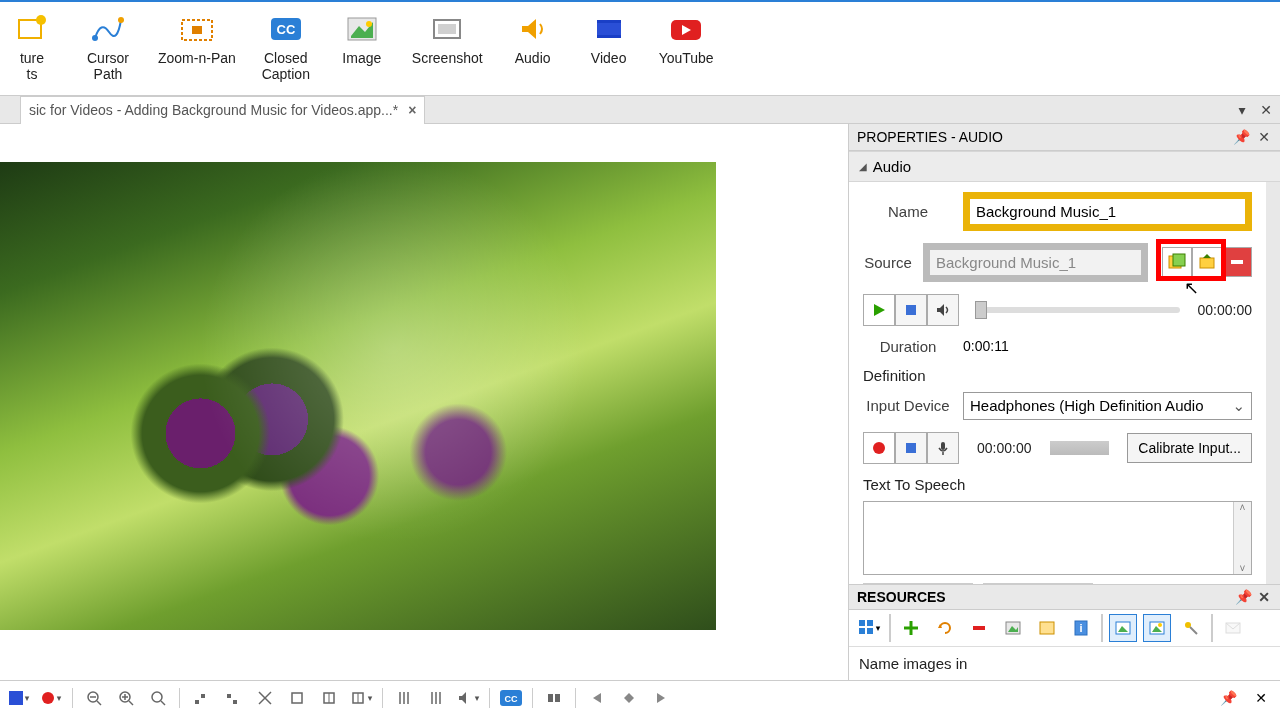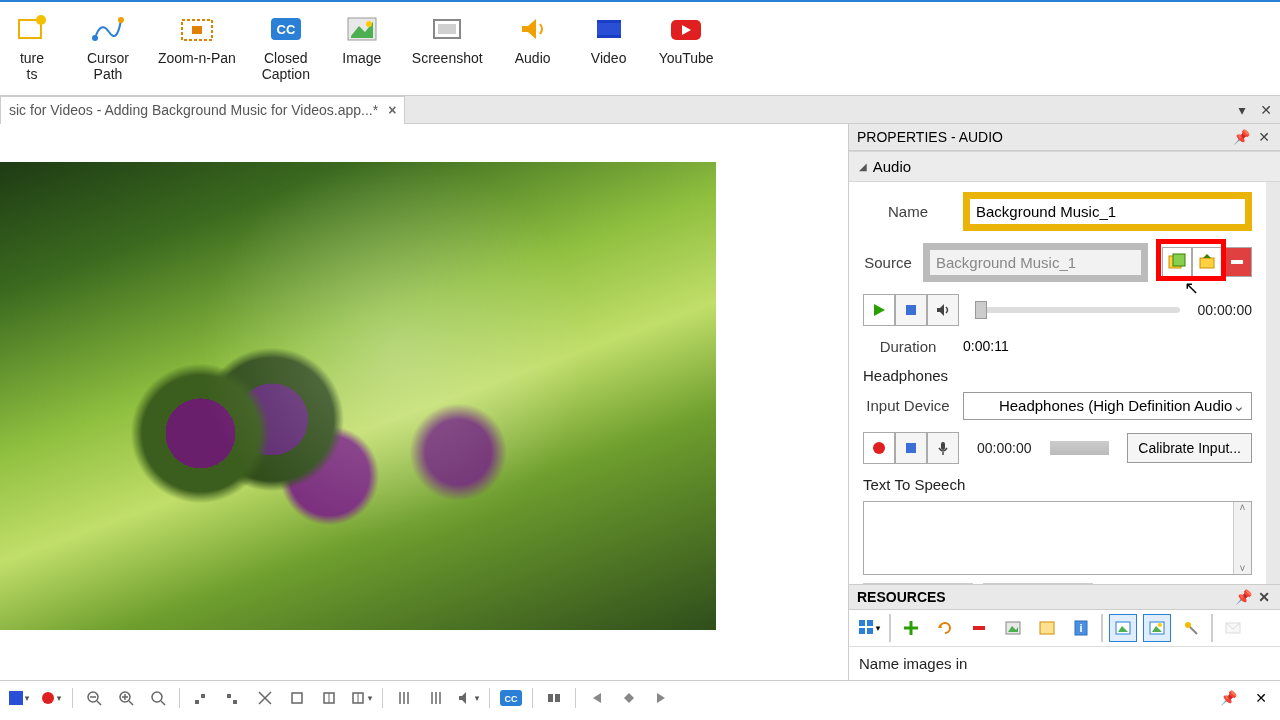--- a/index.html
+++ b/index.html
@@ -6,21 +6,21 @@
 body { font-family: "Segoe UI", Tahoma, sans-serif; font-size: 14px; background: #fff; overflow: hidden; width: 1280px; height: 720px; }
 
 
 .ribbon { display: flex; align-items: flex-start; gap: 12px; padding: 6px 0 2px 0; border-bottom: 1px solid #ccc; border-top: 2px solid #2a7fd6; height: 96px; }
 .rbtn { display: flex; flex-direction: column; align-items: center; justify-content: flex-start; padding: 2px 6px; cursor: pointer; }
 .rbtn .ico { width: 52px; height: 38px; display: flex; align-items: center; justify-content: center; }
 .rbtn .lbl { font-size: 14px; color: #222; text-align: center; line-height: 16px; margin-top: 2px; }
 
 
 .tabrow { display: flex; align-items: center; justify-content: space-between; background: #e8e8e8; border-bottom: 1px solid #ccc; height: 28px; }
-.tab { display: flex; align-items: center; background: #fff; border: 1px solid #ccc; border-bottom: none; padding: 4px 8px; font-size: 14px; color: #555; height: 28px; max-width: 455px; }
+.tab { display: flex; align-items: center; background: #fff; border: 1px solid #ccc; border-bottom: none; padding: 4px 8px; font-size: 14px; color: #555; height: 28px; max-width: 455px; margin-left: 20px; }
 .tab .x { margin-left: 10px; font-weight: bold; color: #666; cursor: pointer; }
 .tabrow .right { display: flex; gap: 8px; padding-right: 6px; }
 .smallx { width: 16px; height: 16px; display: inline-flex; align-items: center; justify-content: center; cursor: pointer; color: #444; }
 
 
 .main { display: flex; height: 556px; }
 .canvas { flex: 1; position: relative; background: #fff; }
 .canvas .image { position: absolute; left: 0; top: 38px; width: 716px; height: 468px; background:
   radial-gradient(circle at 55% 40%, rgba(255,255,255,0.25), transparent 40%),
   radial-gradient(circle at 28% 58%, #6a1f6c 0 6%, #3b5d1d 6% 10%, transparent 12%),
@@ -44,21 +44,21 @@
 .srcbtns { display: flex; gap: 0; margin-left: 4px; position: relative; }
 .srcbtn { width: 30px; height: 30px; border: 1px solid #aaa; background: #fff; display: flex; align-items: center; justify-content: center; cursor: pointer; }
 .highlight-box { position: absolute; border: 5px solid #ff0000; top: -8px; left: -6px; width: 70px; height: 42px; pointer-events: none; }
 .cursor-arrow { position: absolute; left: 22px; top: 30px; font-size: 18px; color: #000; pointer-events: none; }
 .playgroup { display: flex; gap: 0; }
 .sqbtn { width: 32px; height: 32px; border: 1px solid #aaa; background: #f5f5f5; display: flex; align-items: center; justify-content: center; cursor: pointer; }
 .slider { flex: 1; height: 6px; background: #ddd; position: relative; margin: 0 8px; border-radius: 3px; }
 .slider .thumb { position: absolute; left: -2px; top: -6px; width: 12px; height: 18px; background: #ccc; border: 1px solid #999; }
 .timelabel { font-size: 14px; color: #222; }
 .subhdr { font-size: 15px; color: #222; margin: 6px 0 8px 0; }
-.select { flex: 1; border: 1px solid #999; padding: 4px 6px; font-size: 15px; background: #fff; display: flex; justify-content: flex-end; align-items: center; cursor: pointer; }
+.select { flex: 1; border: 1px solid #999; padding: 4px 6px; font-size: 15px; background: #fff; display: flex; justify-content: space-between; align-items: center; cursor: pointer; }
 .select .chev { color: #555; }
 .calbtn { border: 1px solid #999; background: #f5f5f5; padding: 6px 10px; cursor: pointer; font-size: 14px; }
 .recprog { flex: 1; height: 14px; background: linear-gradient(#ccc,#bbb); margin: 0 8px; }
 .ttsbox { border: 1px solid #aaa; height: 74px; width: 100%; display: flex; }
 .ttsbox textarea { border: none; flex: 1; resize: none; }
 .ttsbox .sbar { width: 18px; background: #f1f1f1; border-left: 1px solid #ccc; display: flex; flex-direction: column; justify-content: space-between; align-items: center; font-size: 10px; color: #777; }
 .ghostbtns { display: flex; gap: 10px; margin-top: 8px; }
 .ghostbtn { width: 110px; height: 18px; background: #eee; border: 1px solid #ccc; }
 
 
@@ -253,21 +253,21 @@
             <div class="thumb"></div>
           </div>
         <span class="timelabel">00:00:00</span>
       </div>
 
       <div class="prow">
         <span class="plabel">Duration</span>
         <span>0:00:11</span>
       </div>
 
-      <div class="subhdr">Headphones</div>
+      <div class="subhdr">Definition</div>
 
       <div class="prow">
         <span class="plabel">Input Device</span>
         <div class="select">
           <span>Headphones (High Definition Audio</span>
           <span class="chev">⌄</span>
         </div>
       </div>
 
       <div class="prow">

